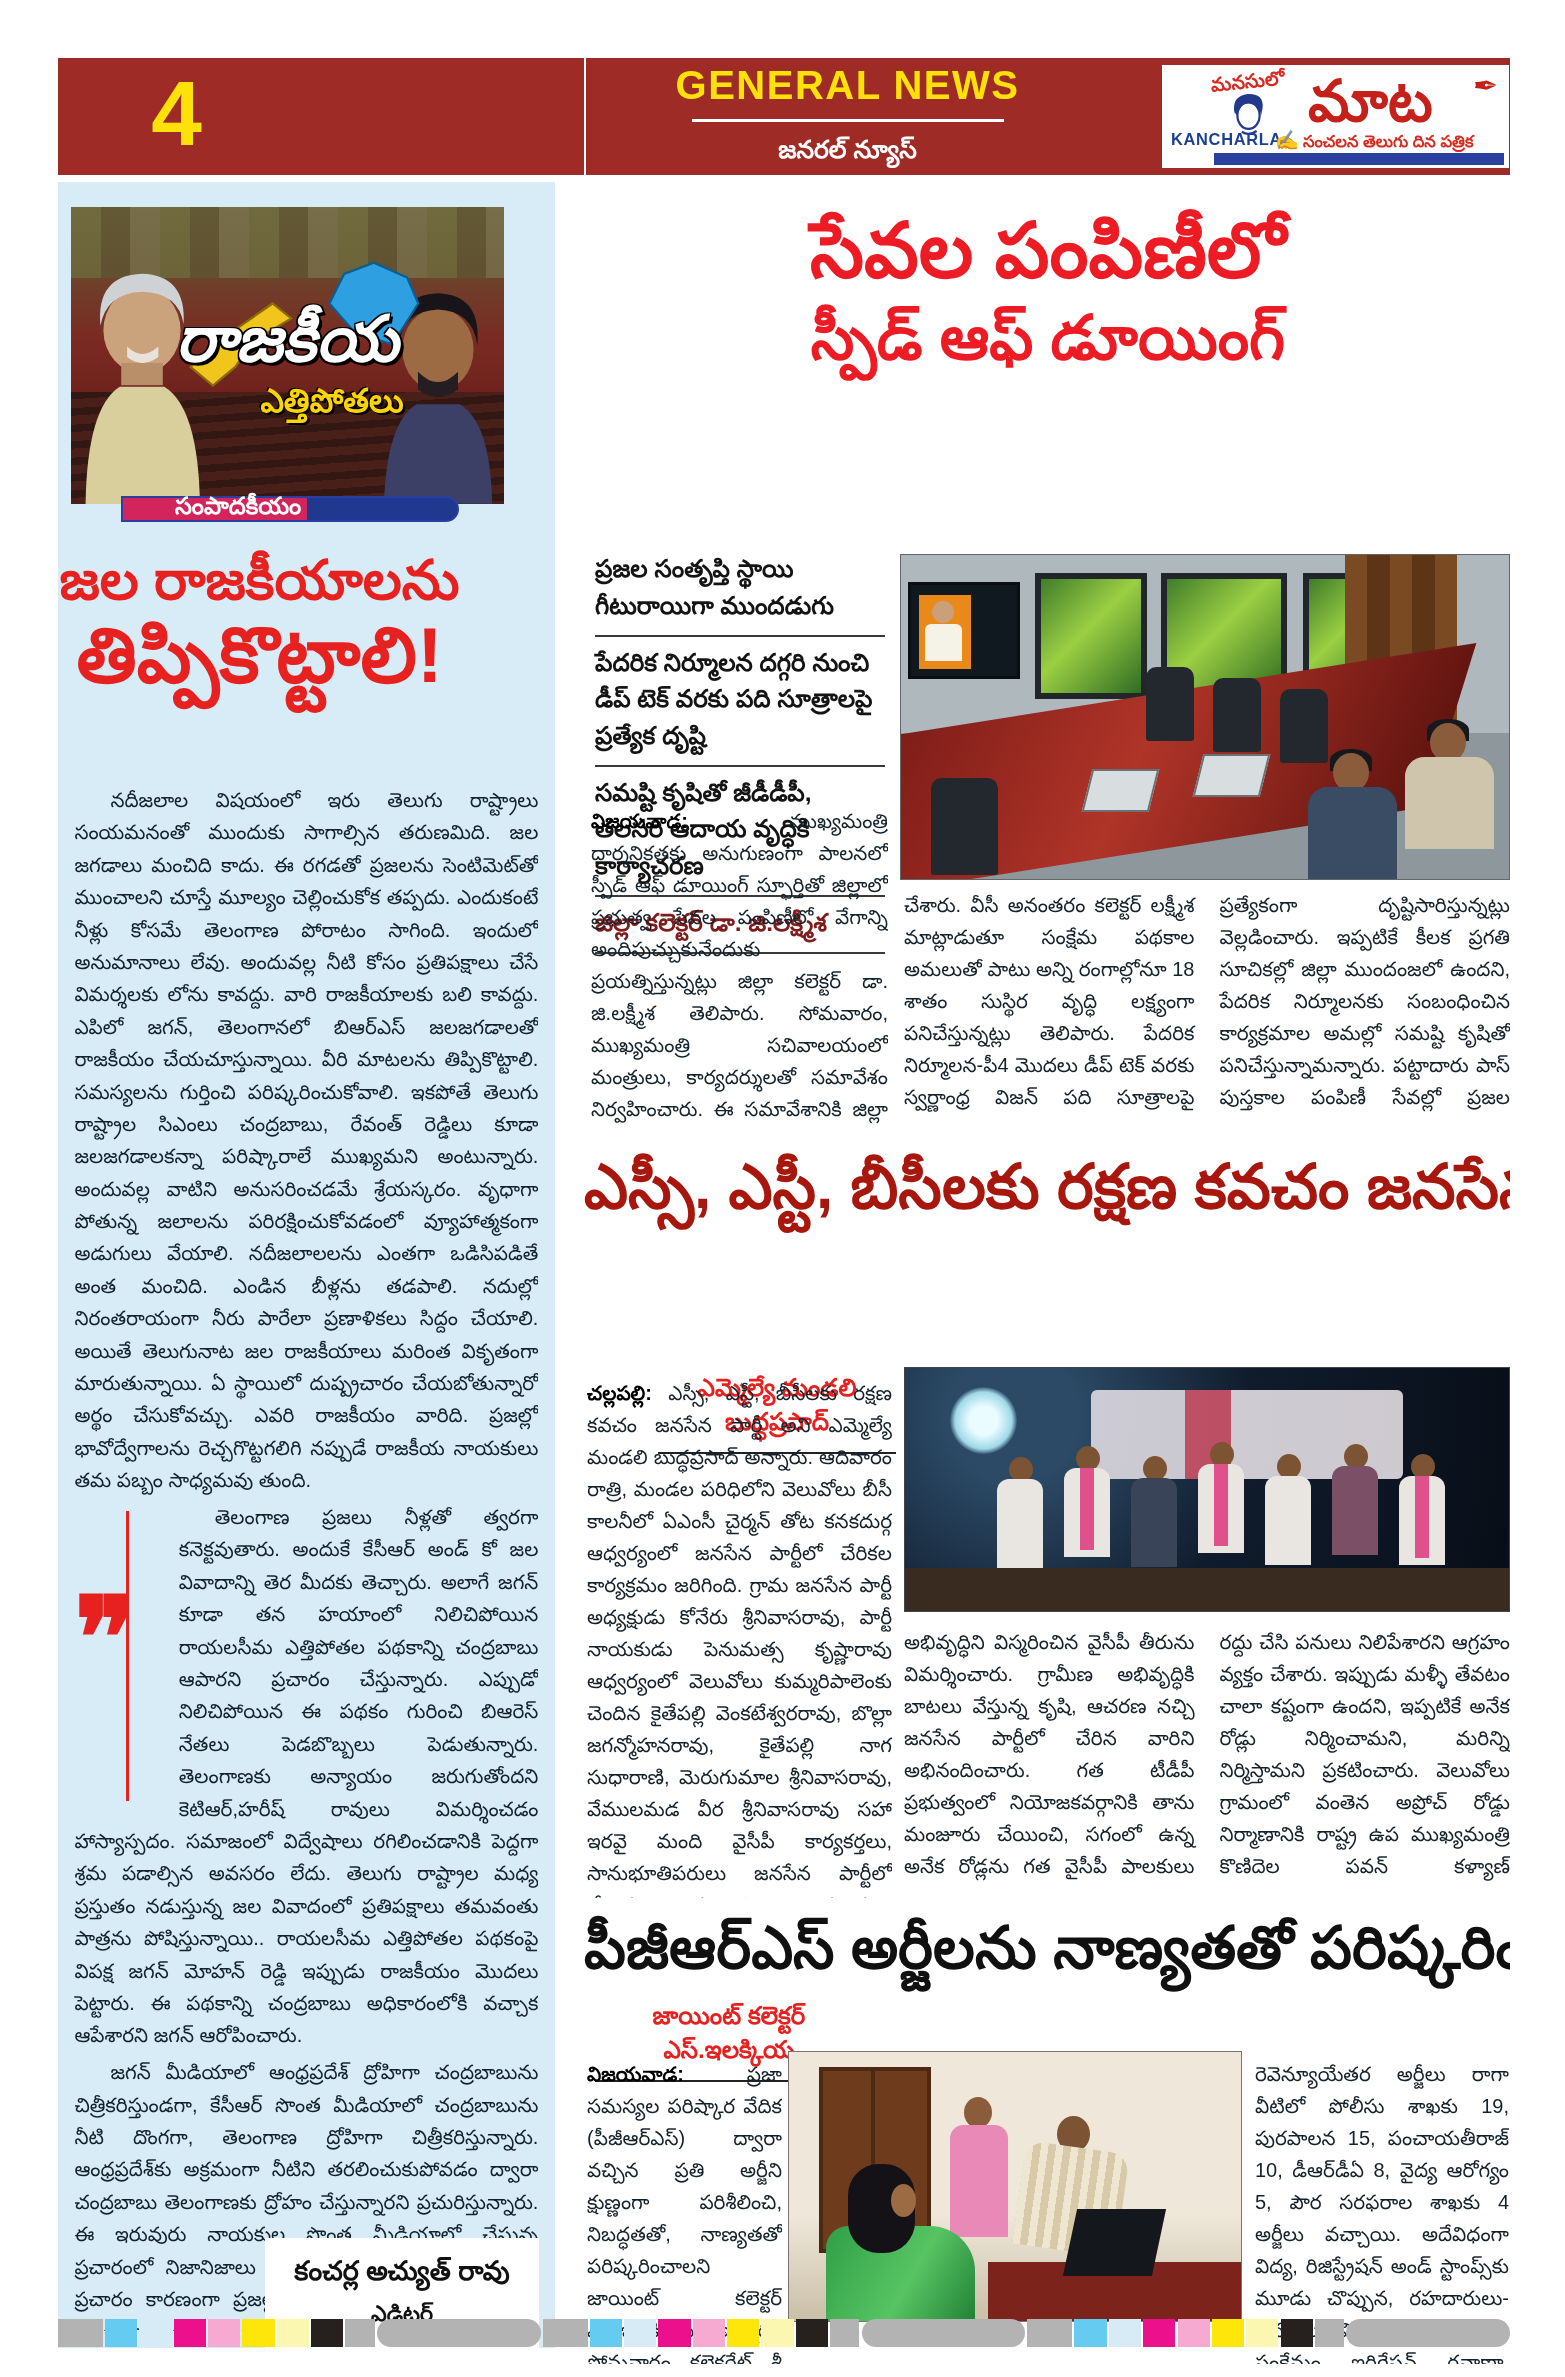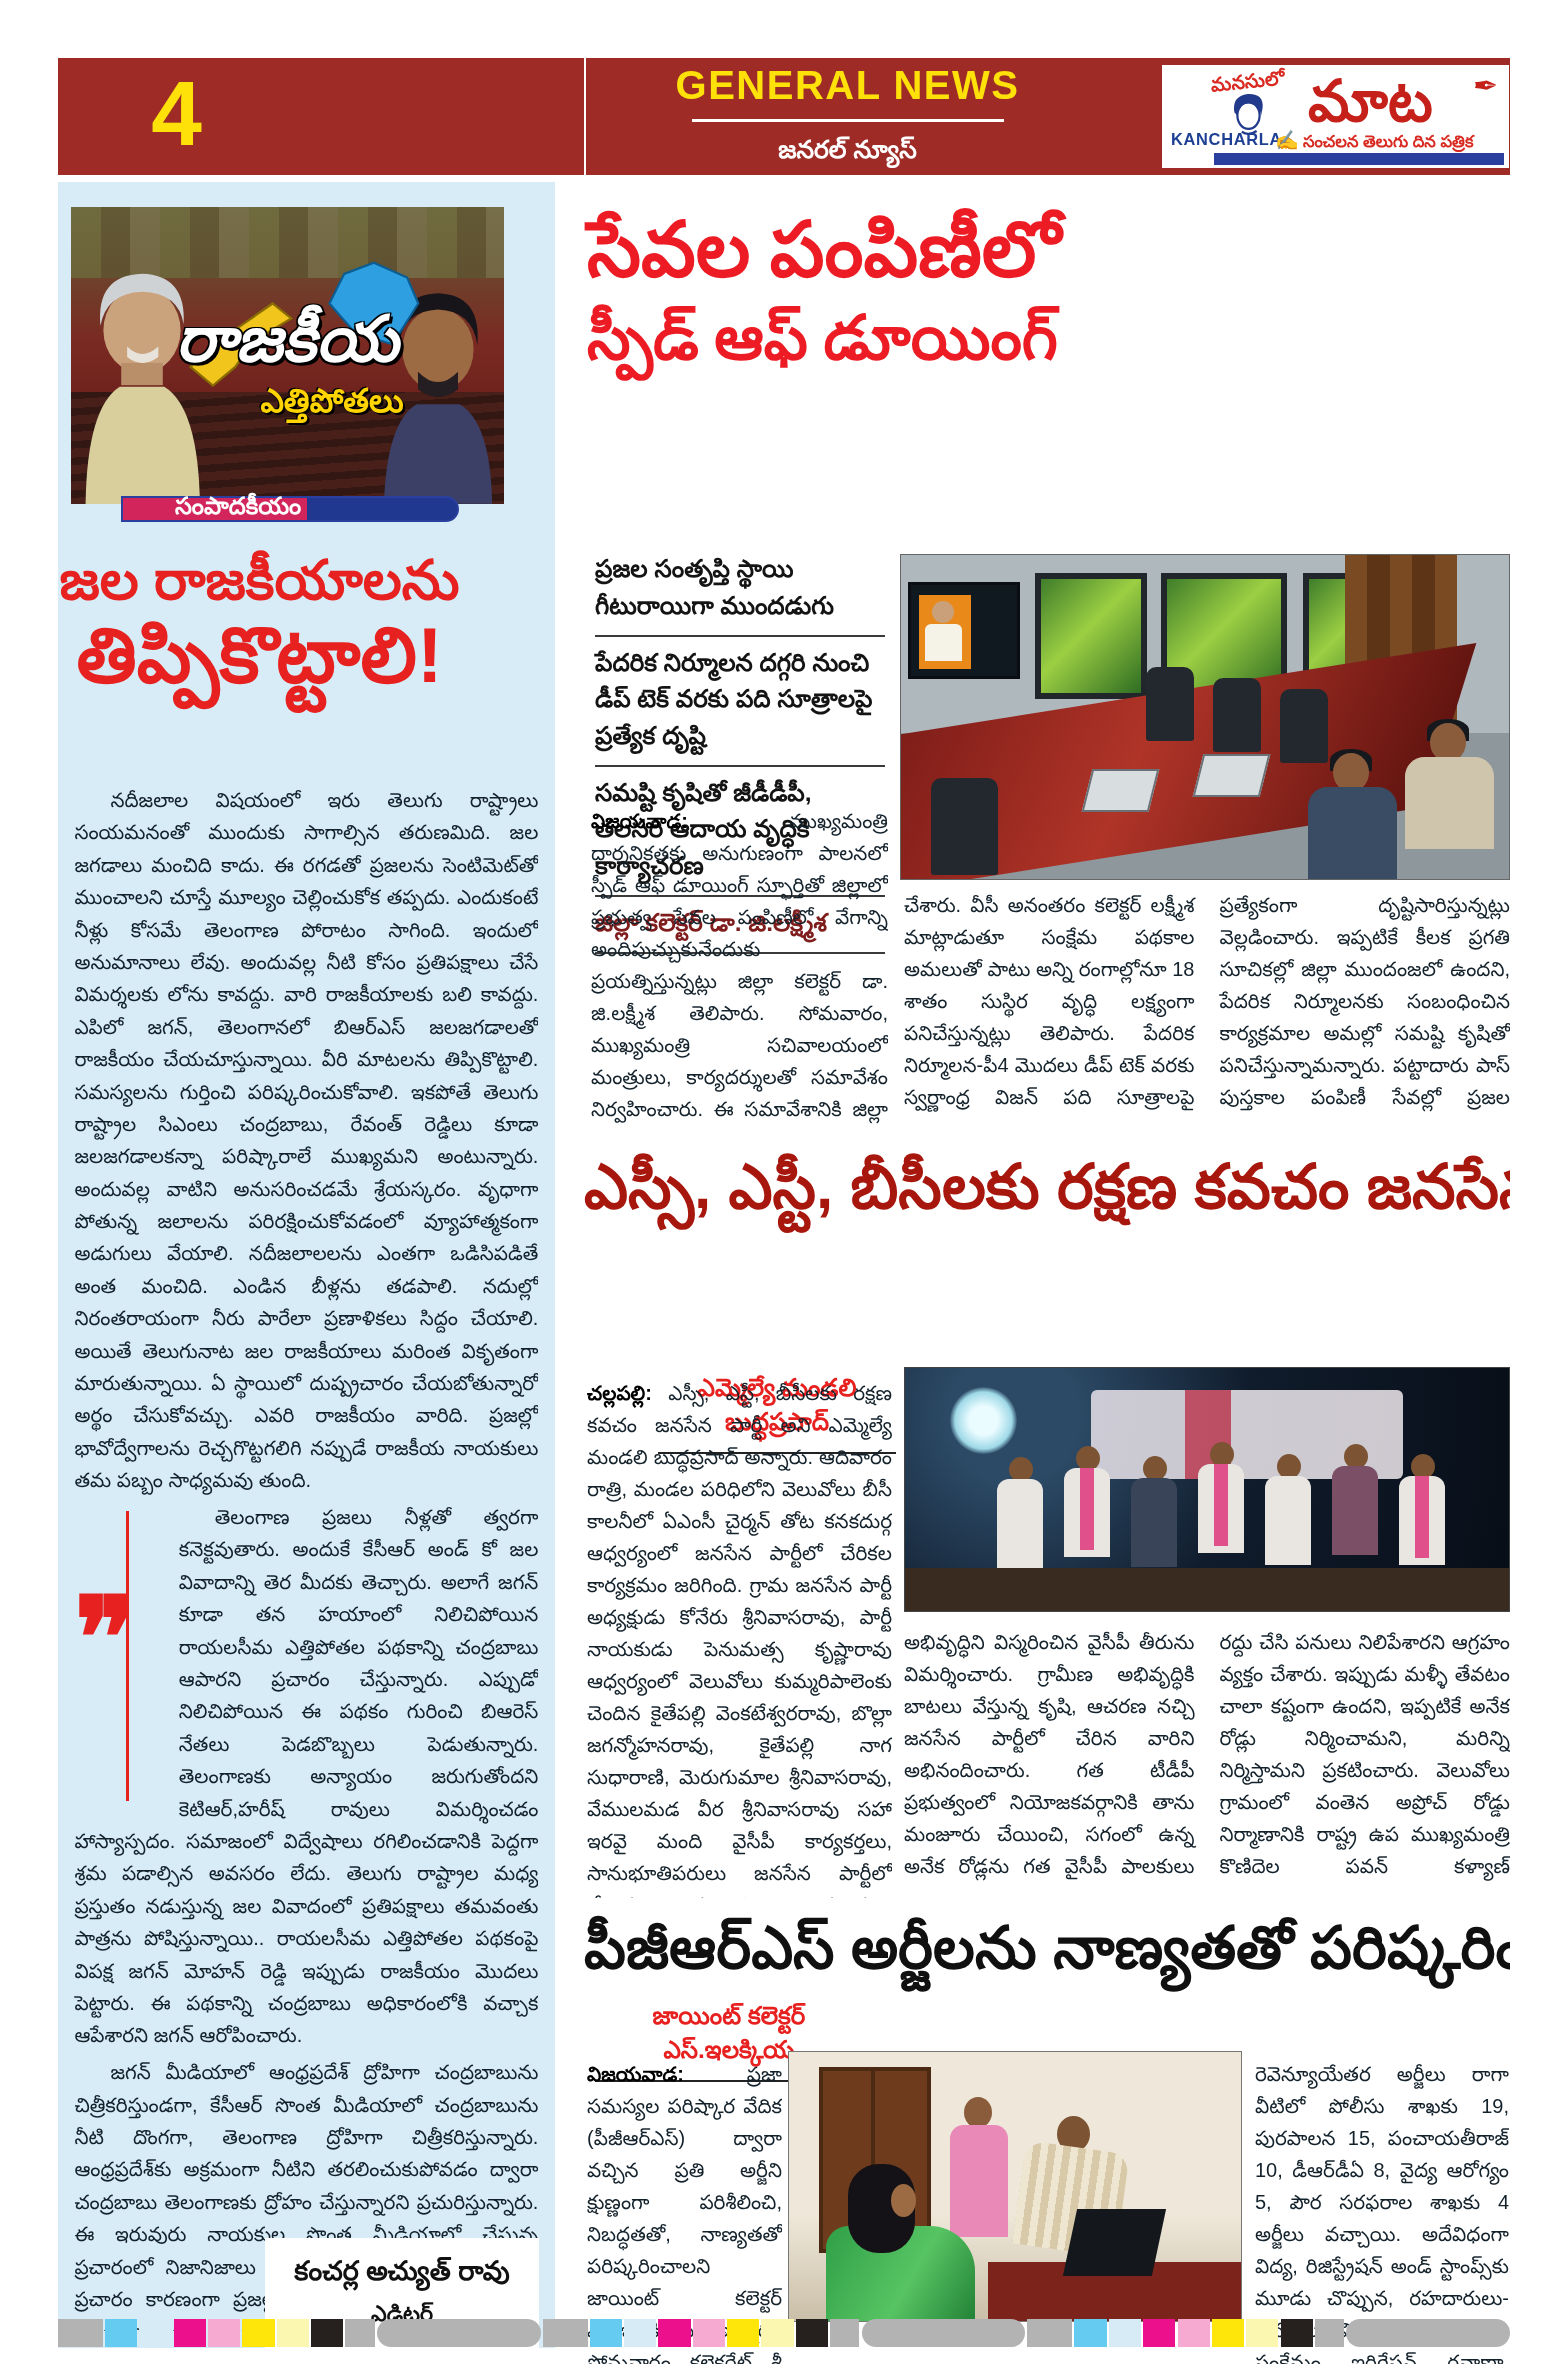--- a/index.html
+++ b/index.html
@@ -58,21 +58,21 @@
   #pull-quote{float:left;width:88px;height:290px;margin:10.4px 16.4px 4.5px 0;position:relative;}
   #pull-quote .rule{position:absolute;left:52px;top:0;width:3px;height:100%;background:#e7211f;}
   #pull-quote .mark{position:absolute;left:0px;top:71px;font-size:112px;color:#e7211f;font-weight:900;
      font-family:"DejaVu Serif", serif;line-height:1;}
   #editor-namebox{left:207px;top:2056px;width:274px;height:112px;background:#ffffff;display:flex;
      flex-direction:column;align-items:center;justify-content:center;gap:7.4px;}
   #editor-namebox .nm{font-size:27px;font-weight:900;color:#111;}
   #editor-namebox .role{font-size:22px;font-weight:bold;color:#111;}
 
   
-  #main-headline{left:587px;top:202px;width:922px;text-align:left;color:#ed1c24;font-weight:900;font-family:Liberation Serif, serif;}
+  #main-headline{left:587px;top:202px;width:922px;text-align:center;color:#ed1c24;font-weight:900;}
   #main-headline .l1{font-size:77px;line-height:1.25;}
   #main-headline .l2{font-size:62px;line-height:1.3;}
   #main-subheads{left:595px;top:544px;width:290px;list-style:none;margin:0;padding:0;}
   #main-subheads li{font-size:24.5px;font-weight:bold;color:#141414;line-height:1.5;
      border-bottom:2.2px solid #3a3a3a;padding:7.4px 0 10.4px 0;}
   #main-subheads li:last-child{color:#7f1d1d;}
   .bodytext{font-size:20px;line-height:1.6;text-align:justify;color:#14222c;overflow:hidden;}
   .dateline{font-weight:900;color:#000;}
   #main-col1{left:591px;top:805px;width:297px;height:324px;}
   #main-cols23{left:904px;top:889px;width:606px;height:239px;column-count:2;column-gap:25px;}

